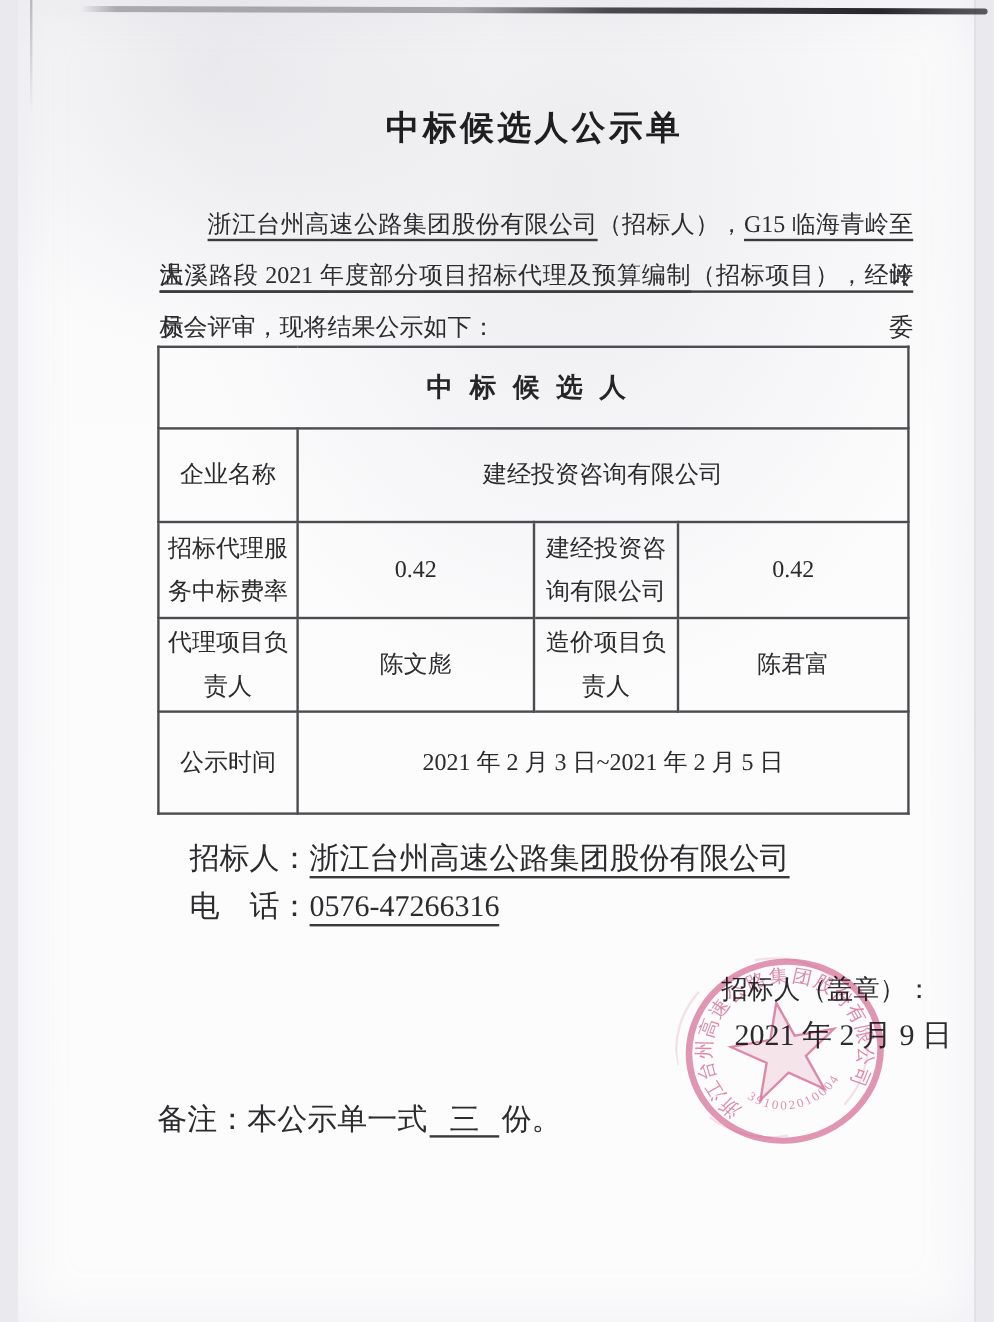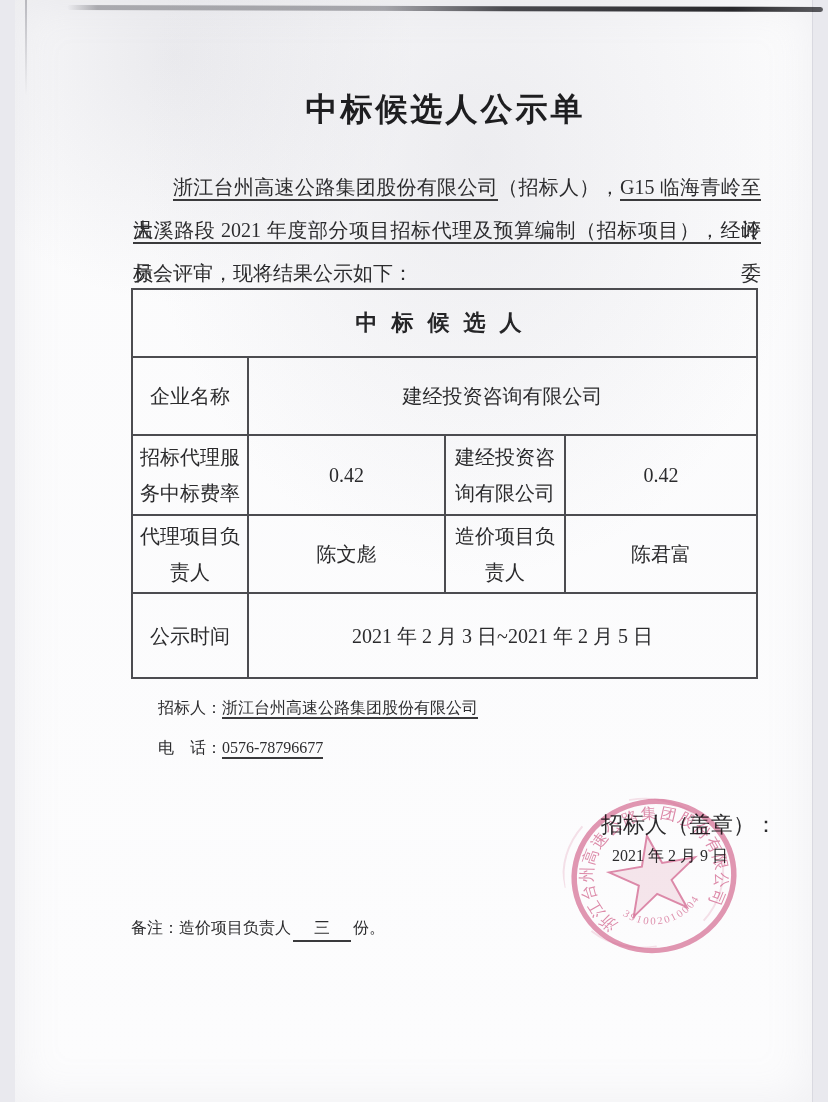--- a/index.html
+++ b/index.html
@@ -36,21 +36,21 @@
   .left-fold-line {
     position: absolute; left: 10px; top: 0; width: 2px; height: 96px;
     background: linear-gradient(rgba(140,140,148,0.55), rgba(140,140,148,0));
   }
 
   
   .title {
     position: absolute; left: 118px; top: 88px; width: 625px;
     margin: 0; text-align: center;
     font-family: "Liberation Sans", "DejaVu Sans", sans-serif;
-    font-size: 32px; font-weight: 700; letter-spacing: 3px;
+    font-size: 28px; font-weight: 700; letter-spacing: 3px;
     color: #1e1e20;
   }
 
   
   .intro {
     position: absolute; left: 118px; top: 166px; width: 628px;
     font-size: 20px; color: #2c2c2e; line-height: 43px;
   }
   .intro-line { height: 43px; white-space: nowrap; }
   .intro-line.justify { text-align: justify; text-align-last: justify; white-space: normal; }
@@ -75,21 +75,21 @@
     letter-spacing: 14px; padding-left: 8px;
     color: #252527;
   }
   .r-head { height: 68px; }
   .r-company { height: 78px; }
   .r-rates { height: 80px; }
   .r-managers { height: 78px; border-radius: 27px; }
   .r-period { height: 85px; }
 
   
-  .line-abs { position: absolute; font-size: 16px; color: #2c2c2e; white-space: nowrap; }
+  .line-abs { position: absolute; font-size: 25px; color: #2c2c2e; white-space: nowrap; }
   .bidder-line { left: 143px; top: 698px; }
   .phone-line  { left: 143px; top: 738px; }
   .seal-caption { left: 586px; top: 810px; font-size: 22px; }
   .seal-date    { left: 597px; top: 846px; }
   .note-line    { left: 116px; top: 916px; }
   .blank-underline {
     display: inline-block; min-width: 58px; text-align: center;
     border-bottom: 2px solid #3a3a3c; margin: 0 2px; line-height: 24px;
   }
 
@@ -149,26 +149,26 @@
       </tr>
       <tr class="r-period">
         <td>公示时间</td>
         <td colspan="3">2021 年 2 月 3 日~2021 年 2 月 5 日</td>
       </tr>
     </tbody>
       </table>
 
     <div class="line-abs bidder-line"><span>招标人：</span><span class="u">浙江台州高速公路集团股份有限公司</span></div>
 
-    <div class="line-abs phone-line"><span>电　话：</span><span class="u">0576-78796677</span></div>
+    <div class="line-abs phone-line"><span>电　话：</span><span class="u">0576-47266316</span></div>
 
     <div class="line-abs seal-caption">招标人（盖章）：</div>
     <div class="line-abs seal-date">2021 年 2 月 9 日</div>
 
-    <div class="line-abs note-line"><span>备注：造价项目负责人</span><span class="blank-underline">三</span><span>份。</span></div>
+    <div class="line-abs note-line"><span>备注：本公示单一式</span><span class="blank-underline">三</span><span>份。</span></div>
 
     <svg class="seal-svg" viewBox="0 0 180 180" xmlns="http://www.w3.org/2000/svg">
       <defs>
         <path id="sealRingPath" d="M 90 152 A 62 62 0 1 1 100.8 151.1" fill="none"></path>
         <path id="sealNumPath" d="M 45 116 A 52 52 0 0 0 135 116" fill="none"></path>
       </defs>
       <circle cx="90" cy="90" r="80" fill="none" stroke="var(--seal-color, #d4628c)" stroke-width="5.5" opacity="0.72"></circle>
       <circle cx="80" cy="85" r="80" fill="none" stroke="var(--seal-color, #d4628c)" stroke-width="2" opacity="0.2" stroke-dasharray="70 55"></circle>
       <polygon points="90,46 100.3,77.8 133.7,77.8 106.6,97.4 117,129.2 90,109.5 63,129.2 73.4,97.4 46.3,77.8 79.7,77.8" fill="rgba(224,140,170,0.28)" stroke="var(--seal-color, #d4628c)" stroke-width="2" opacity="0.8"></polygon>
       <text font-size="16.5" fill="var(--seal-color, #d4628c)" opacity="0.8" font-family="Liberation Serif, serif">

